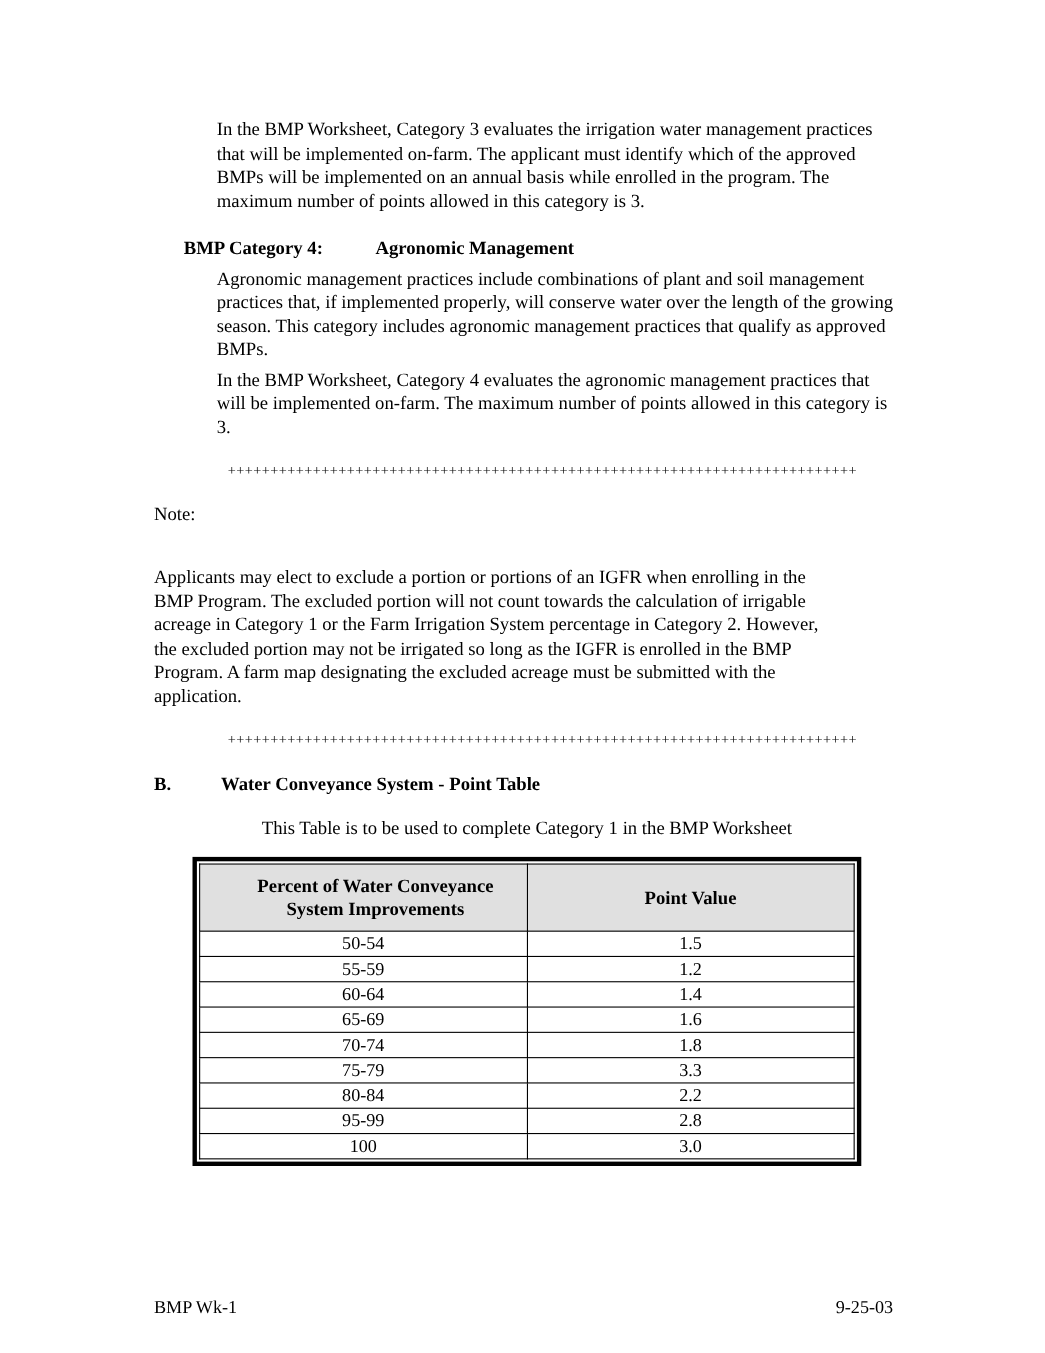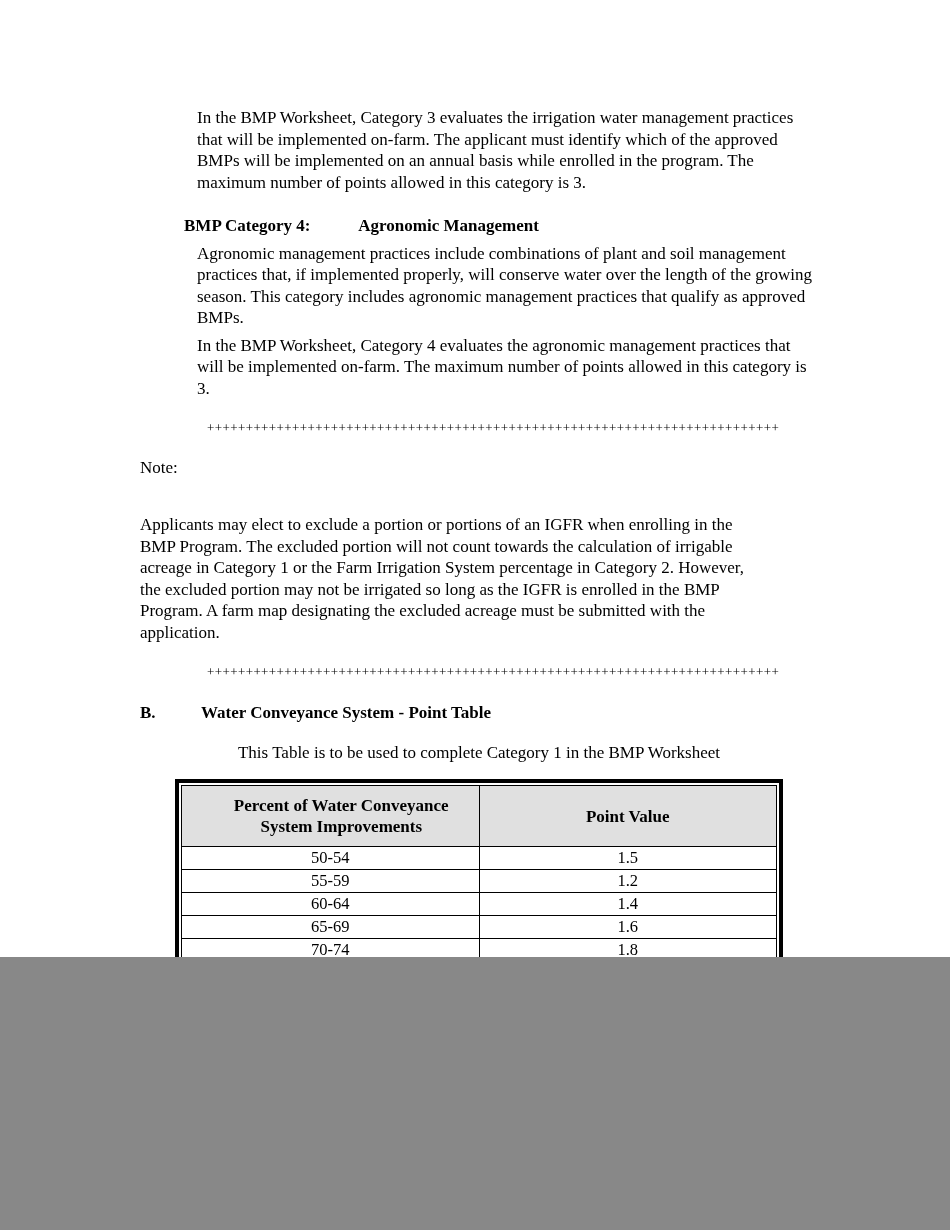--- a/index.html
+++ b/index.html
@@ -1,20 +1,20 @@
 <!DOCTYPE html>
 <html><head>
 <meta charset="utf-8">
 <style>
   * { margin: 0; padding: 0; box-sizing: border-box; }
   html, body { background: #888; }
   .page {
     position: relative;
     width: 950px;
-    height: 957px;
+    height: 1230px;
     margin: 0 auto;
     background: #ffffff;
     font-family: "Liberation Serif", serif;
     color: #000000;
     overflow: hidden;
   }
   .content {
     position: absolute;
     top: 107px;
     left: 140px;
@@ -27,21 +27,21 @@
     line-height: 21.5px;
     text-align: left;
   }
   .para-gap { margin-top: 6px; }
   .heading {
     margin-top: 22px;
     font-size: 17px;
     font-weight: bold;
     line-height: 21.5px;
   }
-  .heading-cat4 { margin-left: 44px; }
+  .heading-cat4 { margin-left: 27px; }
   .heading-cat4 .h-label { display: inline-block; width: 171px; }
   .heading-b .h-label { display: inline-block; width: 57px; }
   .plus-divider {
     margin-top: 21px;
     margin-left: 67px;
     font-size: 13px;
     letter-spacing: 0.4px;
     line-height: 16px;
     white-space: nowrap;
     color: #000;

